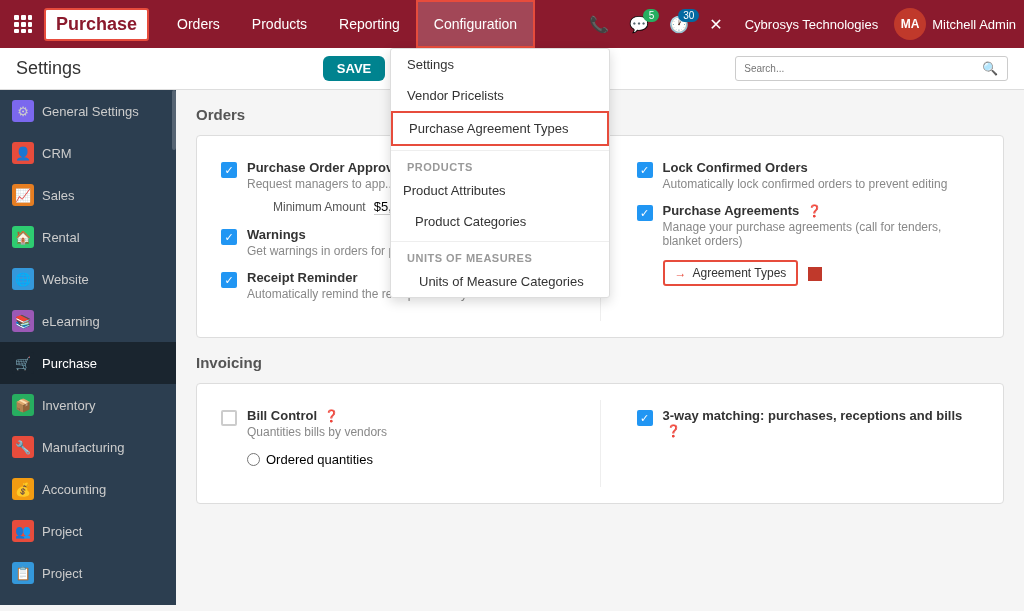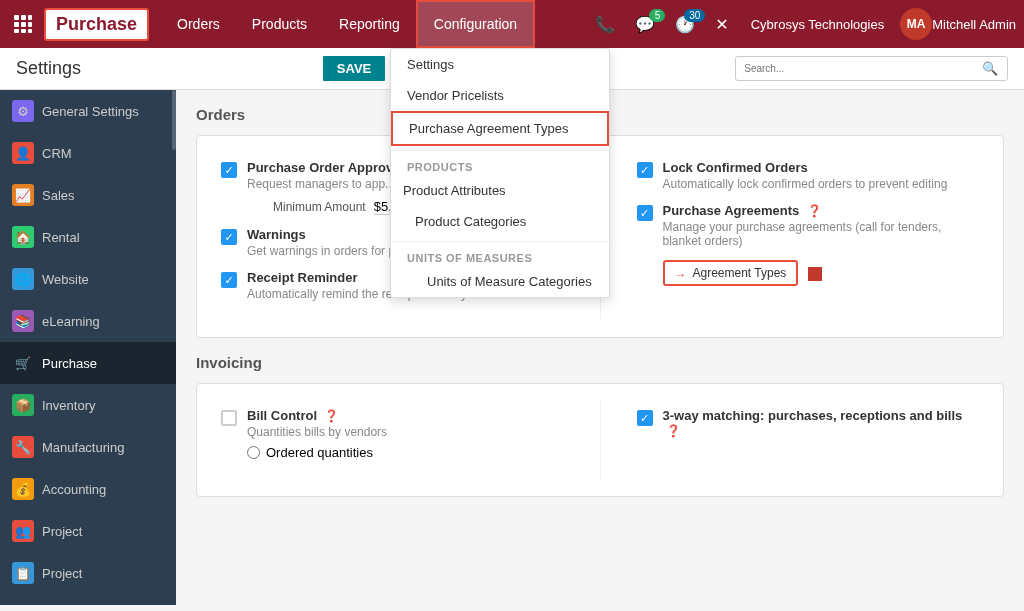--- a/index.html
+++ b/index.html
@@ -82,20 +82,21 @@
     }
     .badge.orange { background: #0369a1; }
     .nav-company {
       color: white;
       font-size: 13px;
       margin: 0 8px;
     }
     .nav-user {
       display: flex;
       align-items: center;
+      gap: 6px;
       color: white;
       cursor: pointer;
       text-align: right;
     }
     .user-avatar {
       width: 32px;
       height: 32px;
       border-radius: 50%;
       background: #c0392b;
       display: flex;
@@ -115,21 +116,21 @@
       display: flex;
       align-items: center;
       gap: 12px;
     }
     .sub-header h1 { font-size: 18px; font-weight: 500; color: #333; flex: 1; }
     .btn-save {
       background: #00838F;
       color: white;
       border: none;
       padding: 5px 14px;
-      border-radius: 1px;
+      border-radius: 6px;
       cursor: pointer;
       font-size: 13px;
       font-weight: 600;
       margin-left: 40px;
     }
     .btn-discard {
       background: transparent;
       color: #00838F;
       border: none;
       cursor: pointer;
@@ -503,21 +504,21 @@
       <div class="settings-row">
         <div class="settings-col">
           <div class="setting-item">
             <div class="checkbox" style="background:transparent;border:2px solid #ccc;"></div>
             <div>
               <div class="setting-title">
                 <span>Bill Control</span>
                 <span style="color:#999; font-size:12px; margin-left:4px;">❓</span>
               </div>
               <div class="setting-desc">Quantities bills by vendors</div>
-              <div style="margin-top:6px; display:flex; align-items:center; gap:6px;">
+              <div style="margin-top:13px; display:flex; align-items:center; gap:6px;">
                 <input type="radio" style="">
                 <span>Ordered quantities</span>
               </div>
             </div>
           </div>
         </div>
         <div class="divider-v"></div>
         <div class="settings-col">
           <div class="setting-item">
             <div class="checkbox"></div>
@@ -538,15 +539,15 @@
   <div class="dropdown-menu">
     <div class="dropdown-item">Settings</div>
     <div class="dropdown-item">Vendor Pricelists</div>
     <div class="dropdown-item highlighted">Purchase Agreement Types</div>
     <div class="dropdown-divider"></div>
     <div class="dropdown-section-label">Products</div>
     <div class="dropdown-item" style="padding-left:12px;">Product Attributes</div>
     <div class="dropdown-item" style="padding-left:24px;">Product Categories</div>
     <div class="dropdown-divider"></div>
     <div class="dropdown-section-label">Units of Measures</div>
-    <div class="dropdown-item" style="padding-left:36px;">Units of Measure Categories</div>
+    <div class="dropdown-item" style="padding-left:28px;">Units of Measure Categories</div>
   </div>
 </div>
 
 </body></html>

